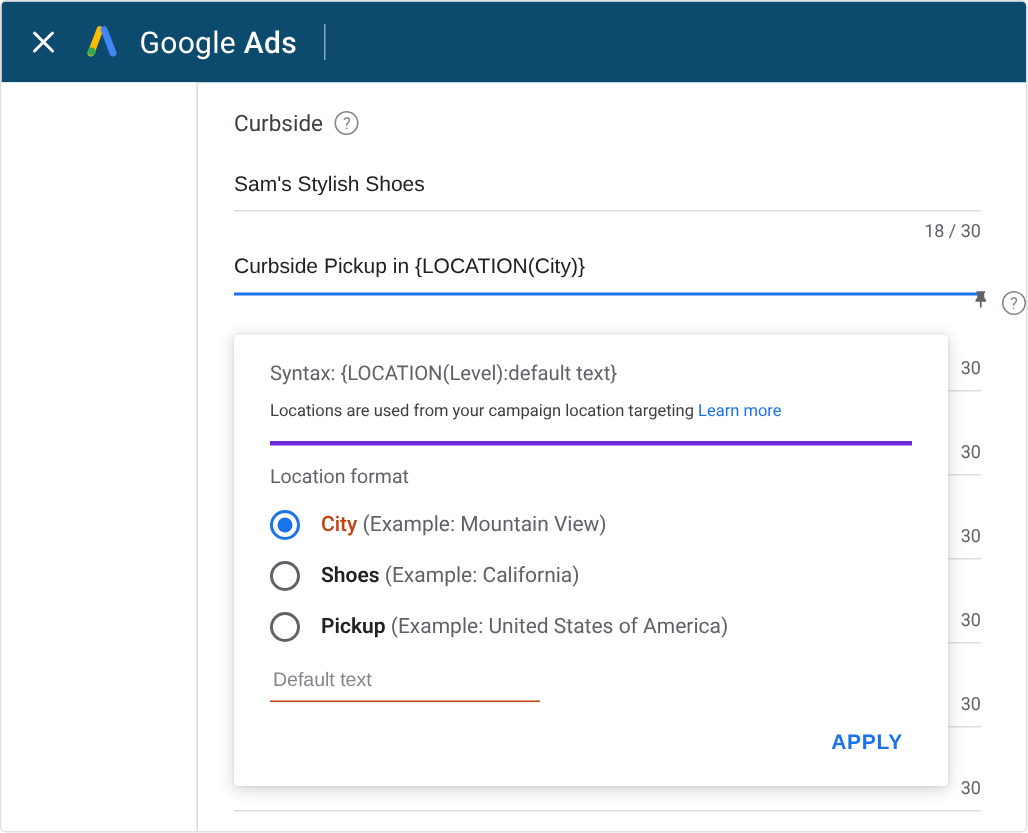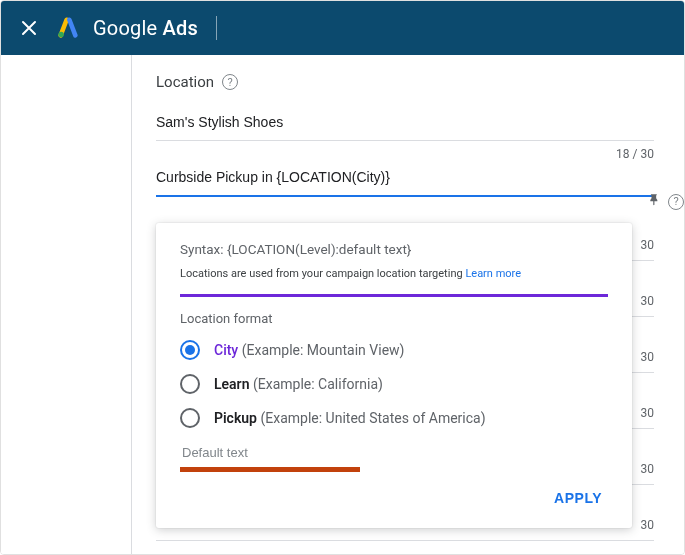--- a/index.html
+++ b/index.html
@@ -164,26 +164,26 @@
     border-radius: 50%;
     display: inline-flex; align-items: center; justify-content: center;
   }
   .radio.selected { border-color: #1a73e8; }
   .radio.selected::after {
     content: ""; width: 10px; height: 10px; border-radius: 50%;
     background: #1a73e8;
   }
   .radio-label { font-size: 14px; color: #202124; }
   .radio-label .strong { font-weight: 600; }
-  .radio-label.sel .strong { color: #6d28d9; font-weight: 500; }
+  .radio-label.sel .strong { color: #c2410c; font-weight: 500; }
   .radio-label .muted { color: #5f6368; }
   .default-text-field {
     margin-top: 16px;
     width: 180px;
-    border-bottom: 5px solid #c2410c;
+    border-bottom: 1px solid #c2410c;
     padding-bottom: 6px;
     text-decoration: underline;
   }
   .default-text-field input {
     border: none; outline: none; width: 100%;
     font-size: 13px; color: #202124; background: transparent;
   }
   .default-text-field input::placeholder { color: #80868b; }
   .apply-row {
     display: flex; justify-content: flex-end; margin-top: 10px;
@@ -223,21 +223,21 @@
   </div>
   <div class="vline"></div>
 </div>
 
 <div class="workspace">
   <div class="left-panel"></div>
 
   <div class="main-panel">
 
     <div class="section-label">
-      <span>Location</span>
+      <span>Curbside</span>
       <span class="help-circle">?</span>
     </div>
 
     <div class="headline-field">
       <input class="headline-input" value="Sam's Stylish Shoes" style="">
     </div>
 
     <div class="headline-field" style="margin-top:20px">
       <span class="char-count">18 / 30</span>
       <input class="headline-input active" value="Curbside Pickup in {LOCATION(City)}" style="">
@@ -283,21 +283,21 @@
       <div class="radio-row">
         <span class="radio selected"></span>
         <span class="radio-label sel">
           <span class="strong">City</span>
           <span class="muted"> </span><span class="muted">(Example: Mountain View)</span>
         </span>
       </div>
       <div class="radio-row">
         <span class="radio"></span>
         <span class="radio-label">
-          <span class="strong">Learn</span>
+          <span class="strong">Shoes</span>
           <span class="muted"> </span><span class="muted">(Example: California)</span>
         </span>
       </div>
       <div class="radio-row">
         <span class="radio"></span>
         <span class="radio-label">
           <span class="strong">Pickup</span>
           <span class="muted"> </span><span class="muted">(Example: United States of America)</span>
         </span>
       </div>

